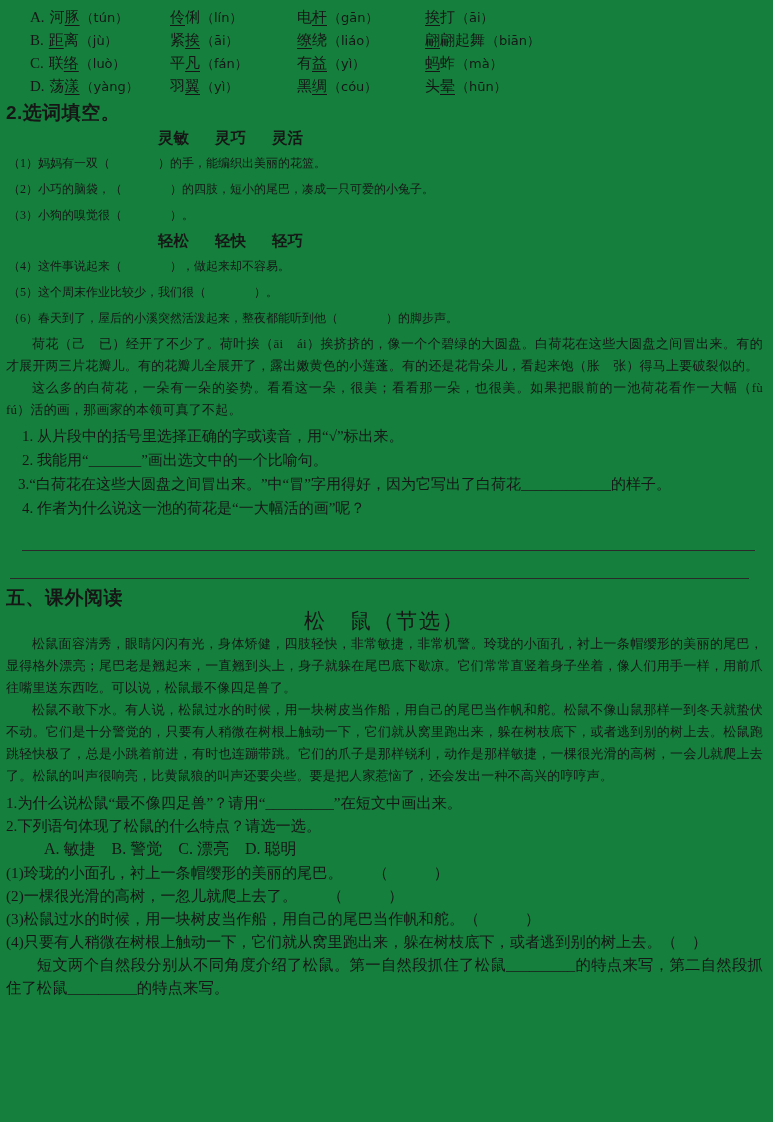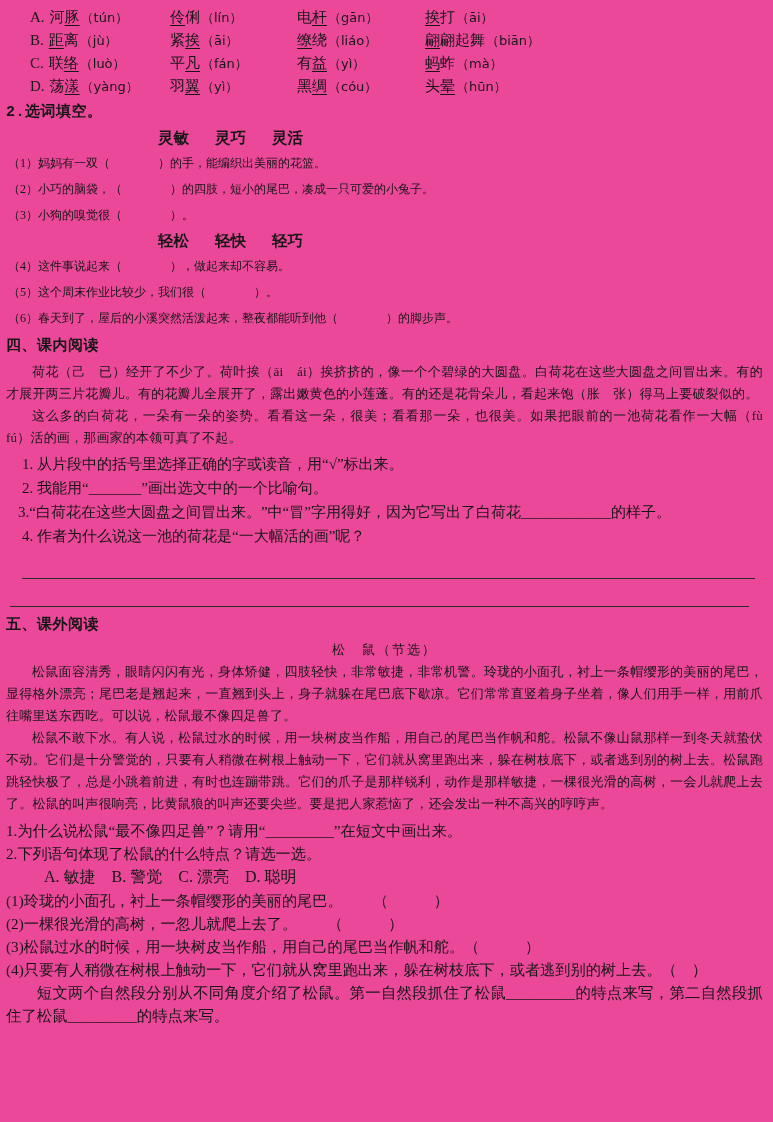--- a/index.html
+++ b/index.html
@@ -1,21 +1,21 @@
 <!DOCTYPE html>
 <html><head>
 <meta charset="utf-8">
 <style>
   * { box-sizing: border-box; margin: 0; padding: 0; }
   html, body { background: #ffffff; }
   .page {
     position: relative;
     width: 773px;
     height: 1122px;
-    background: #ec4899;
+    background: #15803d;
     color: #161616;
     font-family: "Liberation Serif", "DejaVu Serif", serif;
     padding: 6px 10px 0 6px;
     overflow: hidden;
   }
   
   .s1 { padding-left: 24px; font-size: 15px; }
   .prow {
     display: grid;
     grid-template-columns: 140px 127px 128px 1fr;
@@ -23,23 +23,23 @@
     line-height: 23px;
     white-space: nowrap;
   }
   .pcell { overflow: visible; }
   .rlabel { margin-right: 5px; }
   .word u { text-underline-offset: 3px; text-decoration-thickness: 1.2px; }
   .py { font-family: "DejaVu Sans", sans-serif; font-size: 13px; margin-left: 1px; }
   
   .h-bold {
     font-weight: bold;
-    font-size: 15px;
+    font-size: 19px;
     line-height: 25px;
-    font-family: Liberation Mono, monospace;
+    font-family: Liberation Sans, sans-serif;
     letter-spacing: 0.5px;
   }
   
   .bank {
     padding-left: 152px;
     line-height: 25px;
     font-weight: bold;
     font-size: 15.5px;
     font-family: "Liberation Sans", "DejaVu Sans", sans-serif;
   }
@@ -54,21 +54,21 @@
     letter-spacing: 0.2px;
   }
   .q4 { font-size: 15px; line-height: 24px; padding-left: 16px; white-space: nowrap; }
   .q4.tight { padding-left: 12px; }
   
   .ansline { border-bottom: 1.5px solid #2a2a2a; }
   .ansline.l1 { height: 28px; margin: 3px 8px 0 16px; }
   .ansline.l2 { height: 28px; margin: 0 14px 0 4px; }
   .gap8 { height: 6px; }
   
-  .title-center { text-align: center; font-size: 13px; line-height: 23px; letter-spacing: 2px; }
+  .title-center { text-align: center; font-size: 21px; line-height: 23px; letter-spacing: 2px; }
   .q5 { font-size: 15.2px; line-height: 23px; white-space: nowrap; }
   .q5opts { padding-left: 38px; font-size: 16px; line-height: 24px; }
   .q3text { font-size: 15.4px; line-height: 23px; text-indent: 2em; text-align: justify; }
   .mt2 { margin-top: 2px; }
   .mt3 { margin-top: 3px; }
   .mt4 { margin-top: 4px; }
 </style>
 </head>
 <body>
 
@@ -117,21 +117,20 @@
 
     <div class="bank">
       <span>轻松</span><span>轻快</span><span>轻巧</span>
     </div>
     <div class="fitem">（4）这件事说起来（　　　　），做起来却不容易。</div>
     <div class="fitem">（5）这个周末作业比较少，我们很（　　　　）。</div>
     <div class="fitem">（6）春天到了，屋后的小溪突然活泼起来，整夜都能听到他（　　　　）的脚步声。</div>
   </div>
 
   <div>
-    <div class="h-bold mt3">四、课内阅读</div>
     <div class="para mt2">荷花（己　已）经开了不少了。荷叶挨（āi　ái）挨挤挤的，像一个个碧绿的大圆盘。白荷花在这些大圆盘之间冒出来。有的才展开两三片花瓣儿。有的花瓣儿全展开了，露出嫩黄色的小莲蓬。有的还是花骨朵儿，看起来饱（胀　张）得马上要破裂似的。</div>
     <div class="para">这么多的白荷花，一朵有一朵的姿势。看看这一朵，很美；看看那一朵，也很美。如果把眼前的一池荷花看作一大幅（fù　fú）活的画，那画家的本领可真了不起。</div>
     <div class="q4 mt3">1. 从片段中的括号里选择正确的字或读音，用“√”标出来。</div>
     <div class="q4">2. 我能用“_______”画出选文中的一个比喻句。</div>
     <div class="q4 tight">3.“白荷花在这些大圆盘之间冒出来。”中“冒”字用得好，因为它写出了白荷花____________的样子。</div>
     <div class="q4">4. 作者为什么说这一池的荷花是“一大幅活的画”呢？</div>
     <div class="ansline l1"></div>
     <div class="ansline l2"></div>
     <div class="gap8"></div>
   </div>

